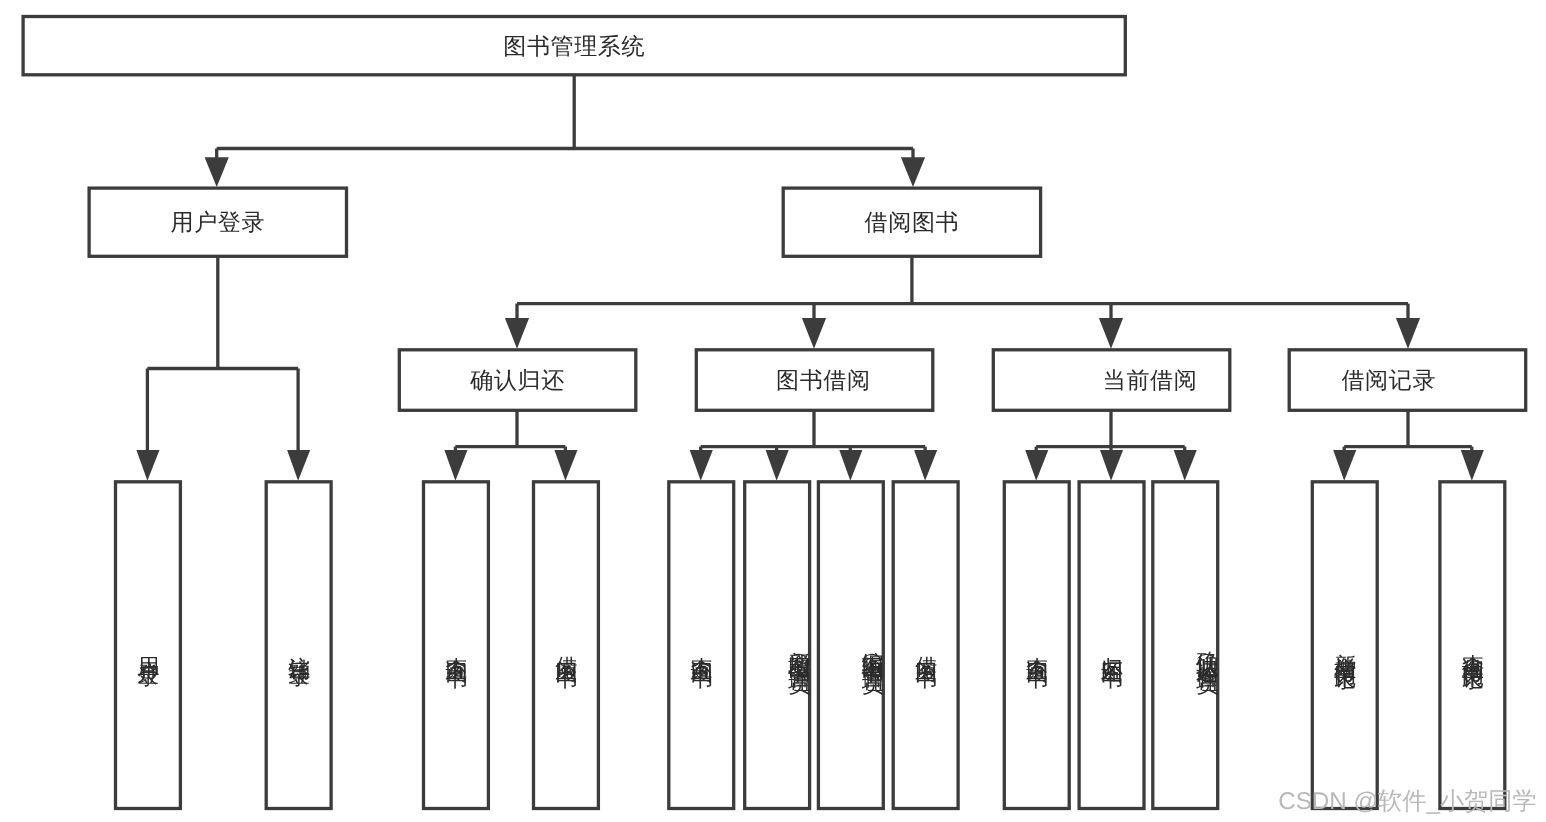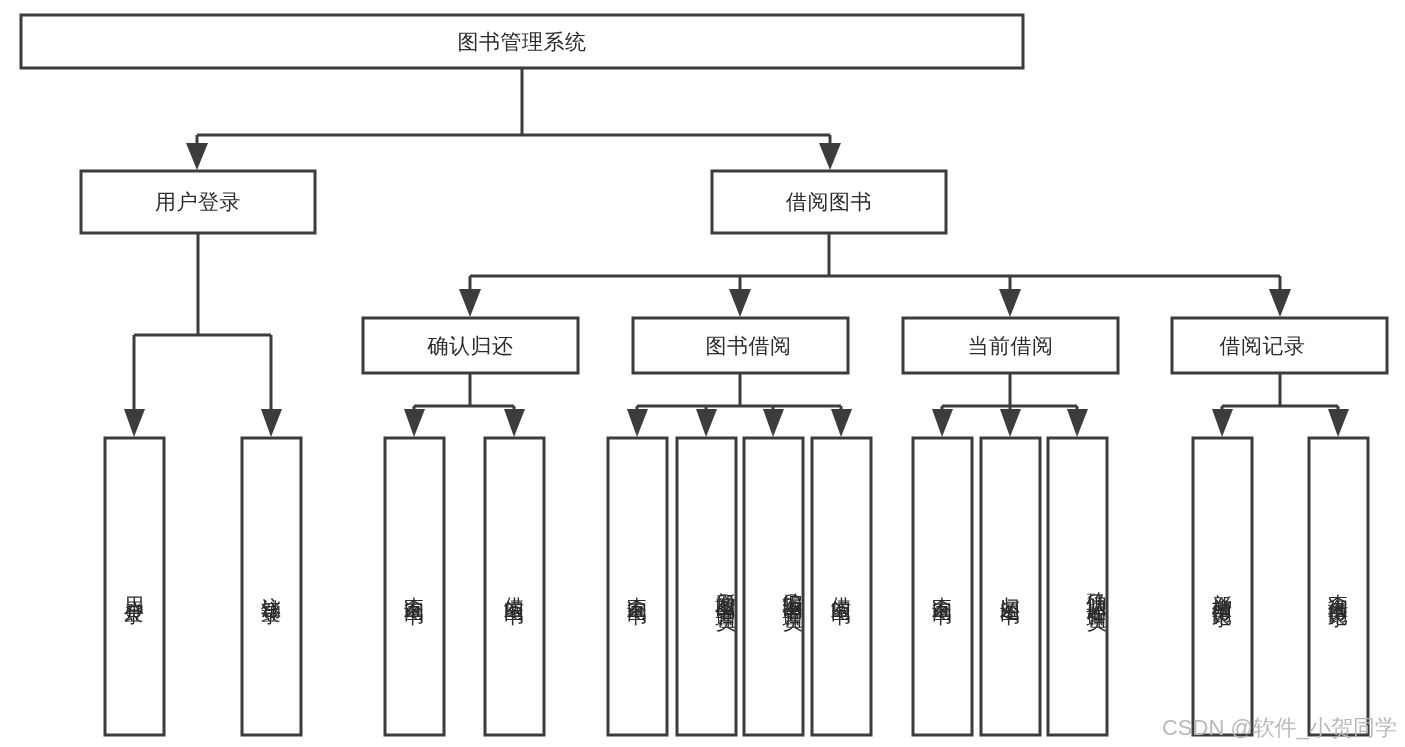--- a/index.html
+++ b/index.html
@@ -180,21 +180,21 @@
     <rect class="node-box" x="1309" y="438" width="59" height="297"></rect>
   </svg>
 
   <div class="node-label horizontal" style="left:21px; top:15px; width:1002px; height:53px;">图书管理系统</div>
 
   <div class="node-label horizontal" style="left:81px; top:171px; width:234px; height:62px;">用户登录</div>
   <div class="node-label horizontal" style="left:712px; top:171px; width:234px; height:62px;">借阅图书</div>
 
   <div class="node-label horizontal" style="left:363px; top:318px; width:215px; height:55px;">确认归还</div>
   <div class="node-label horizontal" style="left:633px; top:318px; width:191px; height:55px;padding-left:20px;">图书借阅</div>
-  <div class="node-label horizontal" style="left:903px; top:318px; width:215px; height:55px;">当前借阅</div>
+  <div class="node-label horizontal" style="left:903px; top:318px; width:215px; height:55px;padding-left:35px;">当前借阅</div>
   <div class="node-label horizontal" style="left:1172px; top:318px; width:181px; height:55px;">借阅记录</div>
 
   <div class="node-label vertical centered" style="left:105px; top:438px; width:59px; height:297px;">用户登录</div>
   <div class="node-label vertical centered" style="left:242px; top:438px; width:59px; height:297px;">注销登录</div>
 
   <div class="node-label vertical centered" style="left:385px; top:438px; width:59px; height:297px;">查询图书</div>
   <div class="node-label vertical centered" style="left:485px; top:438px; width:59px; height:297px;">借阅图书</div>
 
   <div class="node-label vertical centered" style="left:608px; top:438px; width:59px; height:297px;">查询图书</div>
   <div class="node-label vertical" style="left:677px; top:438px; width:59px; height:297px;">新增图书（管理员）</div>

